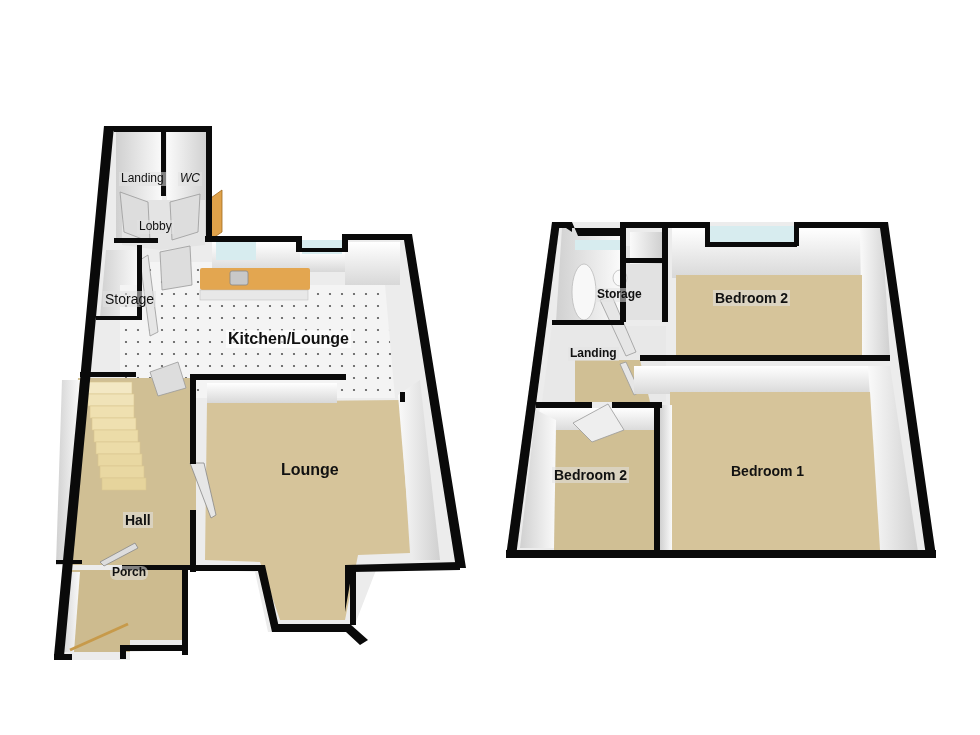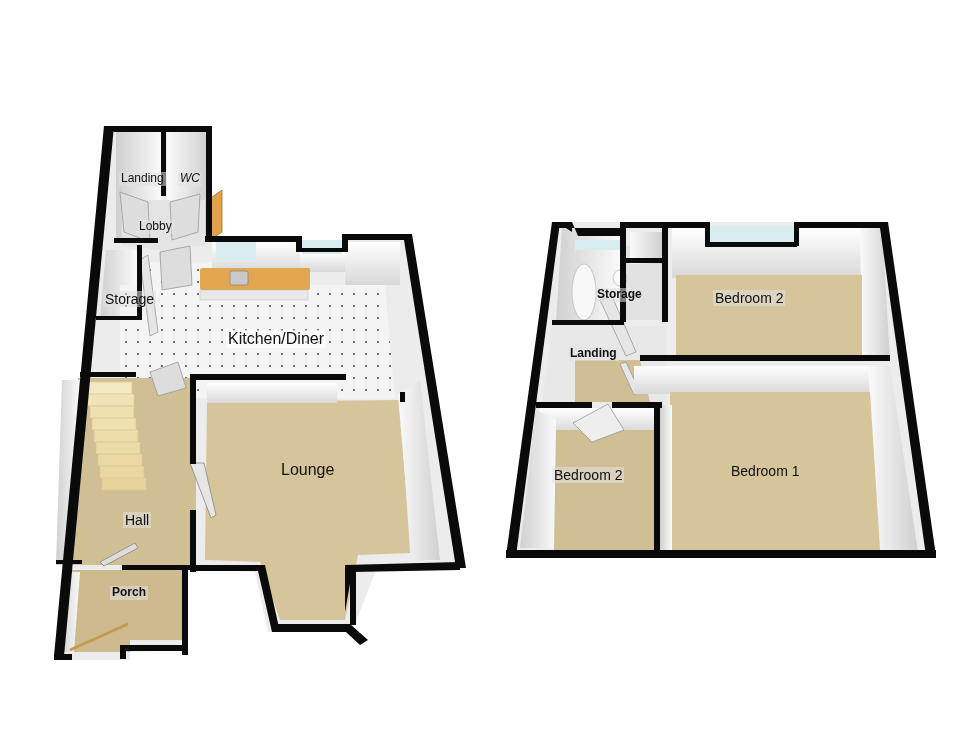--- a/index.html
+++ b/index.html
@@ -1,18 +1,18 @@
 <!DOCTYPE html>
 <html><head>
 <meta charset="utf-8">
 <style>
   html,body{margin:0;padding:0;background:#ffffff;}
   body{width:980px;height:735px;position:relative;overflow:hidden;font-family:"Liberation Sans",sans-serif;}
   svg{position:absolute;left:0;top:0;}
-  .lbl{position:absolute;font-family:"Liberation Sans",sans-serif;font-weight:normal;color:#111;background:rgba(225,225,225,0.55);padding:0 2px;line-height:1.15;white-space:nowrap;}
+  .lbl{position:absolute;font-family:"Liberation Sans",sans-serif;font-weight:bold;color:#111;background:rgba(225,225,225,0.55);padding:0 2px;line-height:1.15;white-space:nowrap;}
   .sm{font-size:12px;font-weight:normal;}
   .md{font-size:14px;}
   .lg{font-size:16px;}
 </style>
 </head>
 <body>
 
 <svg width="980" height="735" viewBox="0 0 980 735">
   <defs>
     <pattern id="tiles" width="12" height="12" patternUnits="userSpaceOnUse">
@@ -169,22 +169,22 @@
       <rect x="654" y="402" width="6" height="150"></rect>
       <rect x="506" y="550" width="430" height="8"></rect>
     </g>
   </g>
 </svg>
 
 <span class="lbl sm" style="left:119px;top:172px;">Landing</span>
 <span class="lbl sm" style="left:178px;top:172px;font-style:italic;">WC</span>
 <span class="lbl sm" style="left:137px;top:220px;">Lobby</span>
 <span class="lbl" style="left:103px;top:291px;font-size:14px;font-weight:normal;">Storage</span>
-<span class="lbl lg" style="left:226px;top:330px;background:rgba(255,255,255,0.6);">Kitchen/Diner</span>
+<span class="lbl lg" style="left:226px;top:330px;background:rgba(255,255,255,0.6);">Kitchen/Lounge</span>
 <span class="lbl lg" style="left:279px;top:461px;background:transparent;">Lounge</span>
 <span class="lbl md" style="left:123px;top:512px;">Hall</span>
-<span class="lbl sm" style="left:110px;top:586px;font-weight:bold;">Porch</span>
+<span class="lbl sm" style="left:110px;top:566px;font-weight:bold;border-radius:6px;">Porch</span>
 
 <span class="lbl sm" style="left:595px;top:288px;font-weight:bold;">Storage</span>
 <span class="lbl md" style="left:713px;top:290px;">Bedroom 2</span>
 <span class="lbl sm" style="left:568px;top:347px;font-weight:bold;">Landing</span>
 <span class="lbl md" style="left:552px;top:467px;">Bedroom 2</span>
 <span class="lbl md" style="left:729px;top:463px;background:transparent;">Bedroom 1</span>
 
 </body></html>

